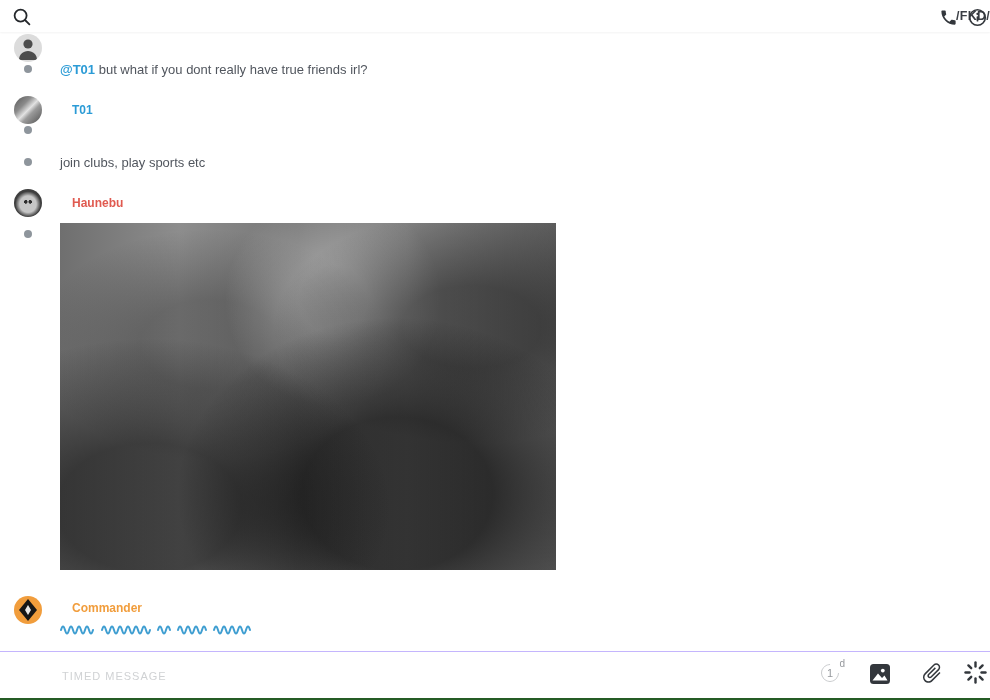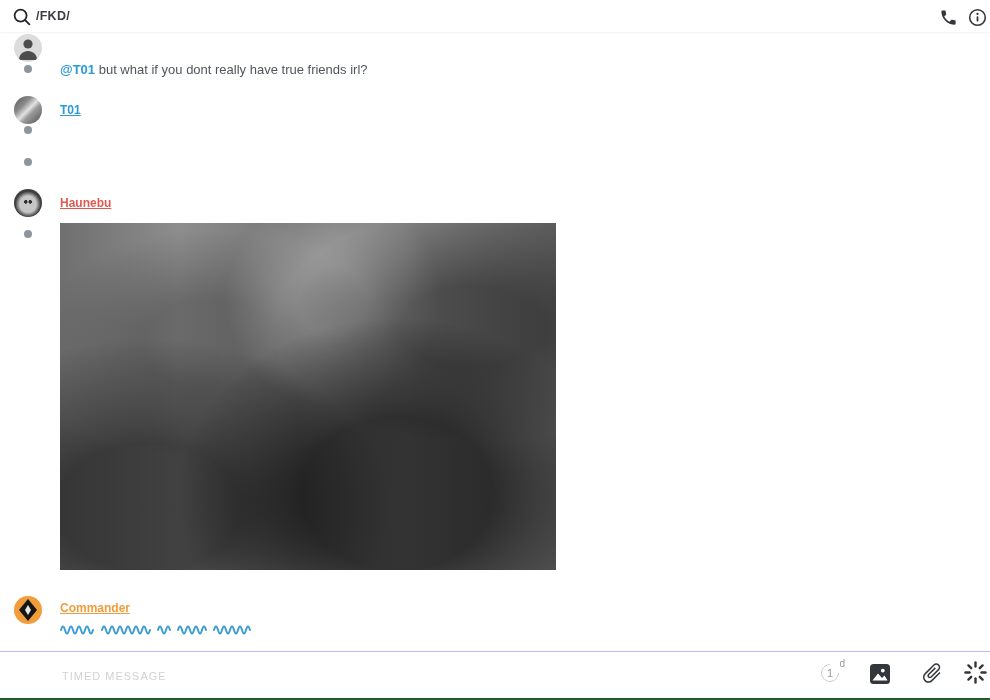--- a/index.html
+++ b/index.html
@@ -6,41 +6,41 @@
   body{width:990px;height:700px;overflow:hidden;font-family:"Liberation Sans",sans-serif;
     --accent-red:#e05a50; --accent-blue:#2b9bd6; --accent-orange:#f19d3c;
     --scribble-blue:#3f9ed1; --text:#51565e; --icon-dark:#33373c;
     --dot-gray:#8e959c; --timer-gray:#c9cbcd; --placeholder-gray:#d0d2d4;
     --bottom-green:#255c25;}
   .app{position:relative;width:990px;height:700px;background:#ffffff;}
 
   
   .topbar{position:absolute;top:0;left:0;right:0;height:32px;background:#fff;
     box-shadow:0 1px 2px rgba(0,0,0,.05);z-index:5;}
-  .topbar-title{position:absolute;left:0;right:0;top:9px;text-align:left;
-    font-size:12.5px;font-weight:bold;color:#3a3e44;letter-spacing:.02em;padding-left:36px;}
+  .topbar-title{position:absolute;left:0;right:0;top:9px;text-align:right;
+    font-size:12.5px;font-weight:bold;color:#3a3e44;letter-spacing:.02em;}
   .icon-btn{position:absolute;border:none;background:transparent;padding:0;cursor:pointer;}
   .search-btn{left:12px;top:7px;width:20px;height:20px;}
   .call-btn{left:938px;top:8px;width:20px;height:20px;}
   .info-btn{left:967px;top:7px;width:21px;height:21px;}
 
   
   .avatar{position:absolute;left:14px;width:28px;height:28px;border-radius:50%;overflow:hidden;}
   .avatar-heydrich{top:34px;background:#dcdcdc;}
   .avatar-t01{top:96px;background:linear-gradient(135deg,#565656 0%,#8a8a8a 32%,#e2e2e2 50%,#9a9a9a 62%,#4f4f4f 100%);}
   .avatar-haunebu{top:189px;background:
      radial-gradient(circle at 42% 46%, #2e2e2e 0 7%, transparent 9%),
      radial-gradient(circle at 58% 46%, #2e2e2e 0 7%, transparent 9%),
      radial-gradient(circle at 50% 54%, #c6c6c6 0 40%, #3e3e3e 62%);}
   .avatar-commander{top:596px;background:var(--accent-orange,#f19d3c);}
   .avatar-commander svg{display:block;}
   .silhouette{display:block;}
 
   
-  .author{position:absolute;left:60px;font-size:12px;font-weight:bold;line-height:13px;text-decoration:underline;}
+  .author{position:absolute;left:72px;font-size:12px;font-weight:bold;line-height:13px;}
   .author.red{color:var(--accent-red,#e05a50);}
   .author.blue{color:var(--accent-blue,#2b9bd6);}
   .author.orange{color:var(--accent-orange,#f19d3c);text-align:center;}
   .msg{position:absolute;left:60px;font-size:13px;line-height:17px;color:var(--text,#51565e);}
   .mention{color:var(--accent-blue,#2b9bd6);font-weight:bold;}
   .dot{position:absolute;left:24px;width:8px;height:8px;border-radius:50%;
     background:var(--dot-gray,#8e959c);}
 
   
   .msg-image{position:absolute;left:60px;top:223px;width:496px;height:347px;cursor:pointer;
@@ -117,20 +117,21 @@
     </svg>
   </div>
   <div class="author red">Heydrich</div>
   <div class="dot" style="top:65px"></div>
   <div class="msg" style="top:61px"><span class="mention">@T01</span><span> but what if you dont really have true friends irl?</span></div>
 
   <div class="avatar avatar-t01"></div>
   <div class="author blue" style="top:104px">T01</div>
   <div class="dot" style="top:126px"></div>
   <div class="dot" style="top:158px"></div>
+  <div class="msg" style="top:154px">join clubs, play sports etc</div>
 
   <div class="avatar avatar-haunebu"></div>
   <div class="author red" style="top:197px">Haunebu</div>
   <div class="dot" style="top:230px"></div>
   <div class="msg-image"></div>
 
   <div class="avatar avatar-commander">
     <svg width="28" height="28" viewBox="0 0 28 28">
       <polygon points="14,3 23,14 14,25 5,14" fill="#161616"></polygon>
       <polygon points="14,9 17,14 14,19 11,14" fill="#e8e8e8"></polygon>

